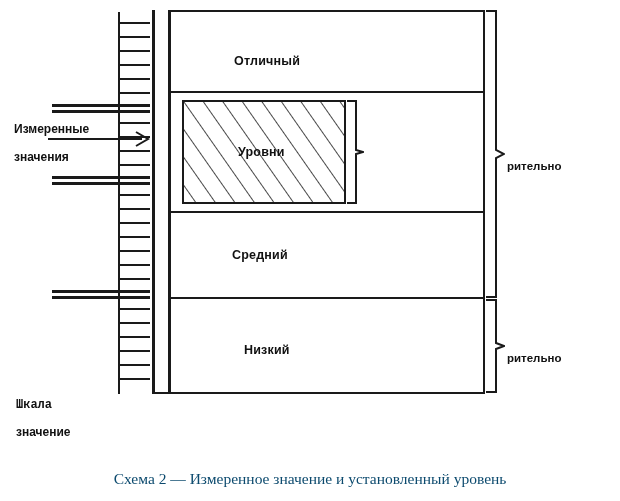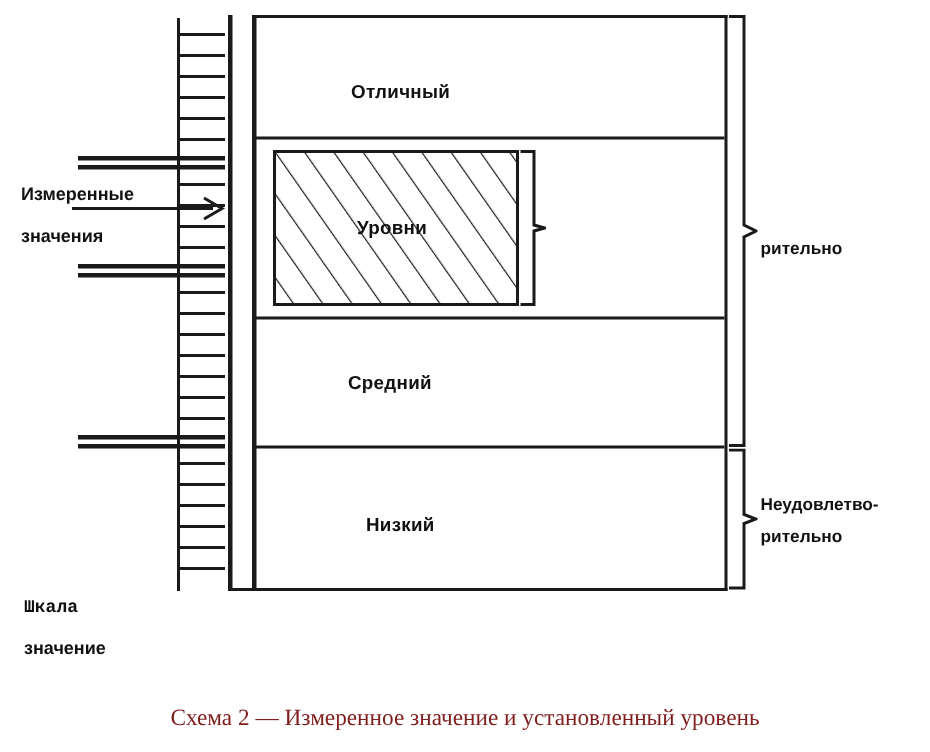--- a/index.html
+++ b/index.html
@@ -12,21 +12,21 @@
   .vline{position:absolute;background:#1a1a1a;}
   .hline{position:absolute;background:#1a1a1a;}
 
   .lbl{position:absolute;font-family:"Liberation Sans",sans-serif;font-weight:bold;color:#111;}
 
   .level-label{font-size:12.5px;letter-spacing:0.2px;}
   .axis-label{font-size:12px;}
   .bracket-label{font-size:11.5px;line-height:14px;}
 
   .caption{position:absolute;left:0;top:470px;width:620px;text-align:center;
-           font-family:"Liberation Serif",serif;font-size:15.5px;color:#7f1d1d;}
+           font-family:"Liberation Serif",serif;font-size:15.5px;color:#0c4a6e;}
 
   .tick{position:absolute;background:#1a1a1a;height:2px;}
   .bigtick{position:absolute;background:#1a1a1a;height:3px;}
 
   .hatch-box{position:absolute;overflow:hidden;}
   .arrow-line{position:absolute;background:#1a1a1a;height:2px;}
   svg{display:block;}
 </style>
 </head>
 <body>
@@ -123,19 +123,18 @@
   </svg>
 
   <svg class="abs" style="left:485px;top:10px;" width="20" height="288">
     <path d="M1 1 L11 1 L11 140 L19 144 L11 148 L11 287 L1 287" stroke="#1a1a1a" stroke-width="2" fill="none"></path>
   </svg>
   <div class="lbl bracket-label" style="left:507px;top:159px;width:105px;">рительно</div>
 
   <svg class="abs" style="left:485px;top:299px;" width="20" height="95">
     <path d="M1 1 L11 1 L11 44 L19 47 L11 50 L11 93 L1 93" stroke="#1a1a1a" stroke-width="2" fill="none"></path>
   </svg>
-  <div class="lbl bracket-label" style="left:507px;top:330px;width:110px;">Неудовлетво-</div>
   <div class="lbl bracket-label" style="left:507px;top:351px;width:110px;">рительно</div>
 
 
   <div class="caption">Схема 2 — Измеренное значение и установленный уровень</div>
 
 </div>
 
 </body></html>

